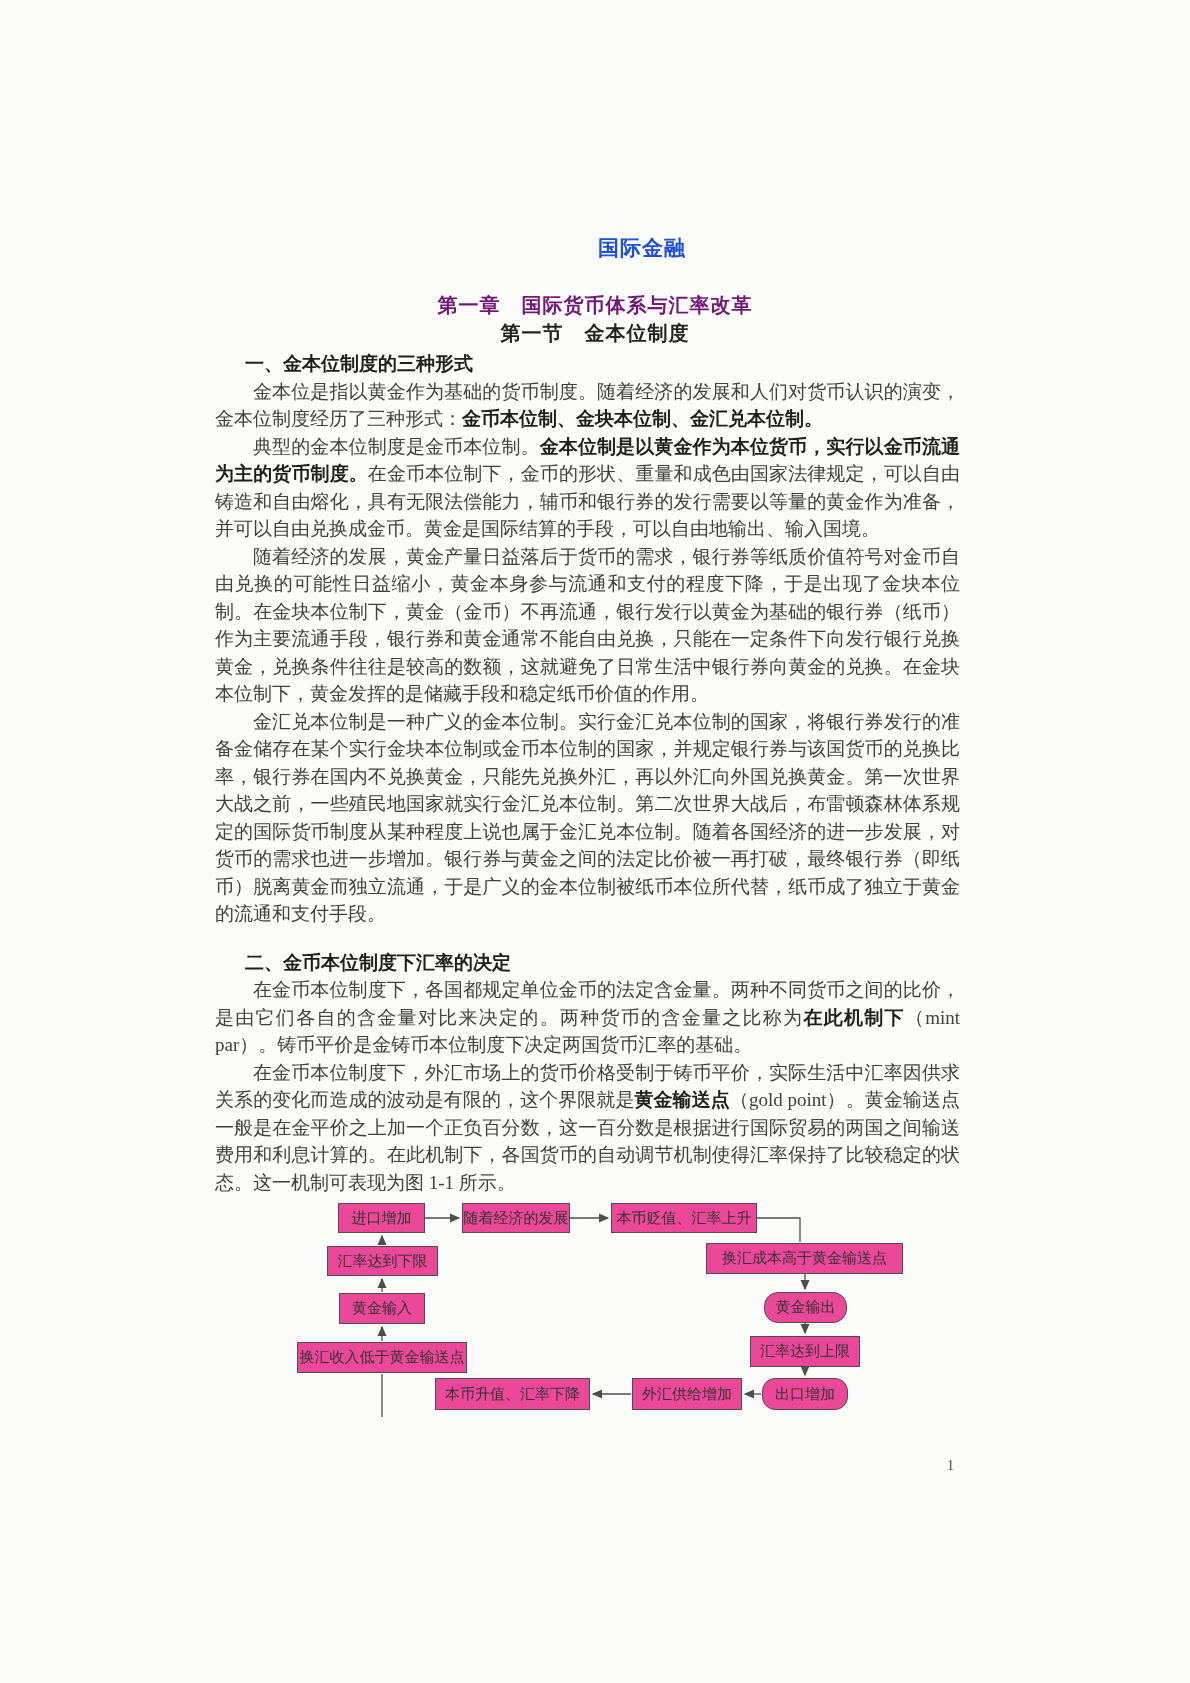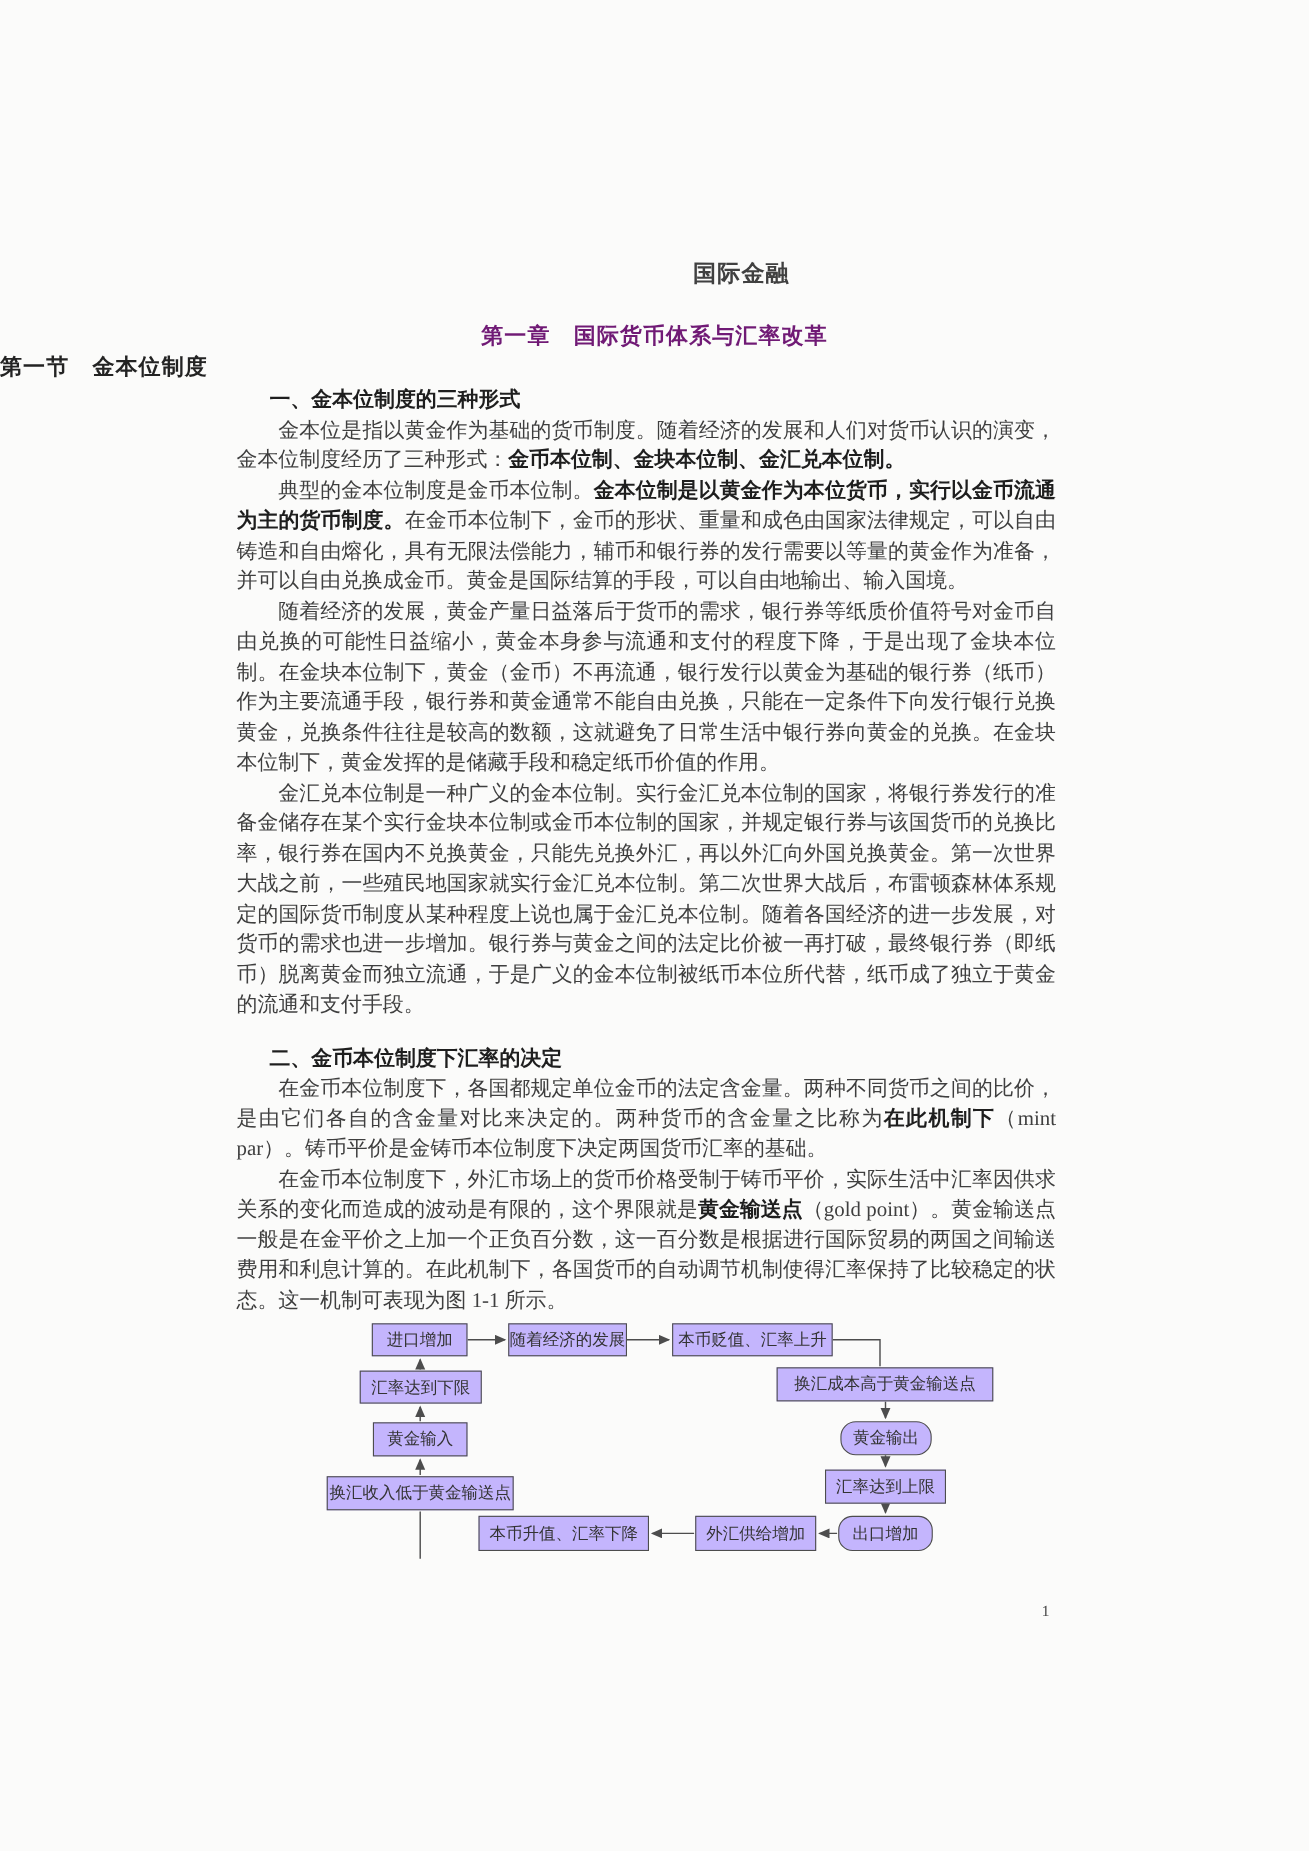--- a/index.html
+++ b/index.html
@@ -8,32 +8,33 @@
     background:#fbfbfa;
     font-family:"Liberation Serif","DejaVu Serif",serif;
     color:#3f3f3f;
     position:relative;
     overflow:hidden;
   }
   .page{position:absolute;left:0;top:0;width:1190px;height:1683px;}
   .doc-title{
     position:absolute;left:598px;top:234px;
     font-family:"Liberation Sans","DejaVu Sans",sans-serif;
-    font-size:21px;font-weight:bold;color:#404040;
-    letter-spacing:1px;white-space:nowrap;margin-left:32px;
+    font-size:21px;font-weight:bold;color:#1d4ed8;
+    letter-spacing:1px;white-space:nowrap;
   }
   .chapter{
     position:absolute;left:0;top:292px;width:1190px;
     text-align:center;
     font-family:"Liberation Sans","DejaVu Sans",sans-serif;
     font-size:20px;font-weight:bold;color:#701a75;
     letter-spacing:1px;
   }
   .section{
     position:absolute;left:0;top:320px;width:1190px;
+    text-align:center;
     font-family:Liberation Serif, serif;
     font-size:20px;font-weight:bold;color:#232323;
     letter-spacing:1px;
   }
   .doc-body{
     position:absolute;left:215px;top:350px;width:745px;
     font-size:19px;line-height:27.5px;
     text-align:justify;text-justify:inter-ideograph;
   }
   .doc-body .heading{
@@ -44,21 +45,21 @@
   .doc-body .heading.h2{margin-top:21px;}
   .doc-body p.para{margin:0;text-indent:2em;}
   .doc-body .b{font-weight:bold;color:#1e1e1e;margin-top:28px;}
   .figure{
     position:absolute;left:295px;top:1192px;width:600px;height:245px;
   }
   .figure svg{position:absolute;left:0;top:0;}
   .node{
     position:absolute;
     border:1.4px solid #4d4d4d;
-    background:#c4b5fd;
+    background:#ec4899;
     display:flex;align-items:center;justify-content:center;
     font-size:15px;color:#333;white-space:nowrap;
     box-sizing:border-box;
   }
   .page-number{
     position:absolute;left:947px;top:1458px;
     font-size:14px;color:#454545;
   }
 </style>
 </head>

